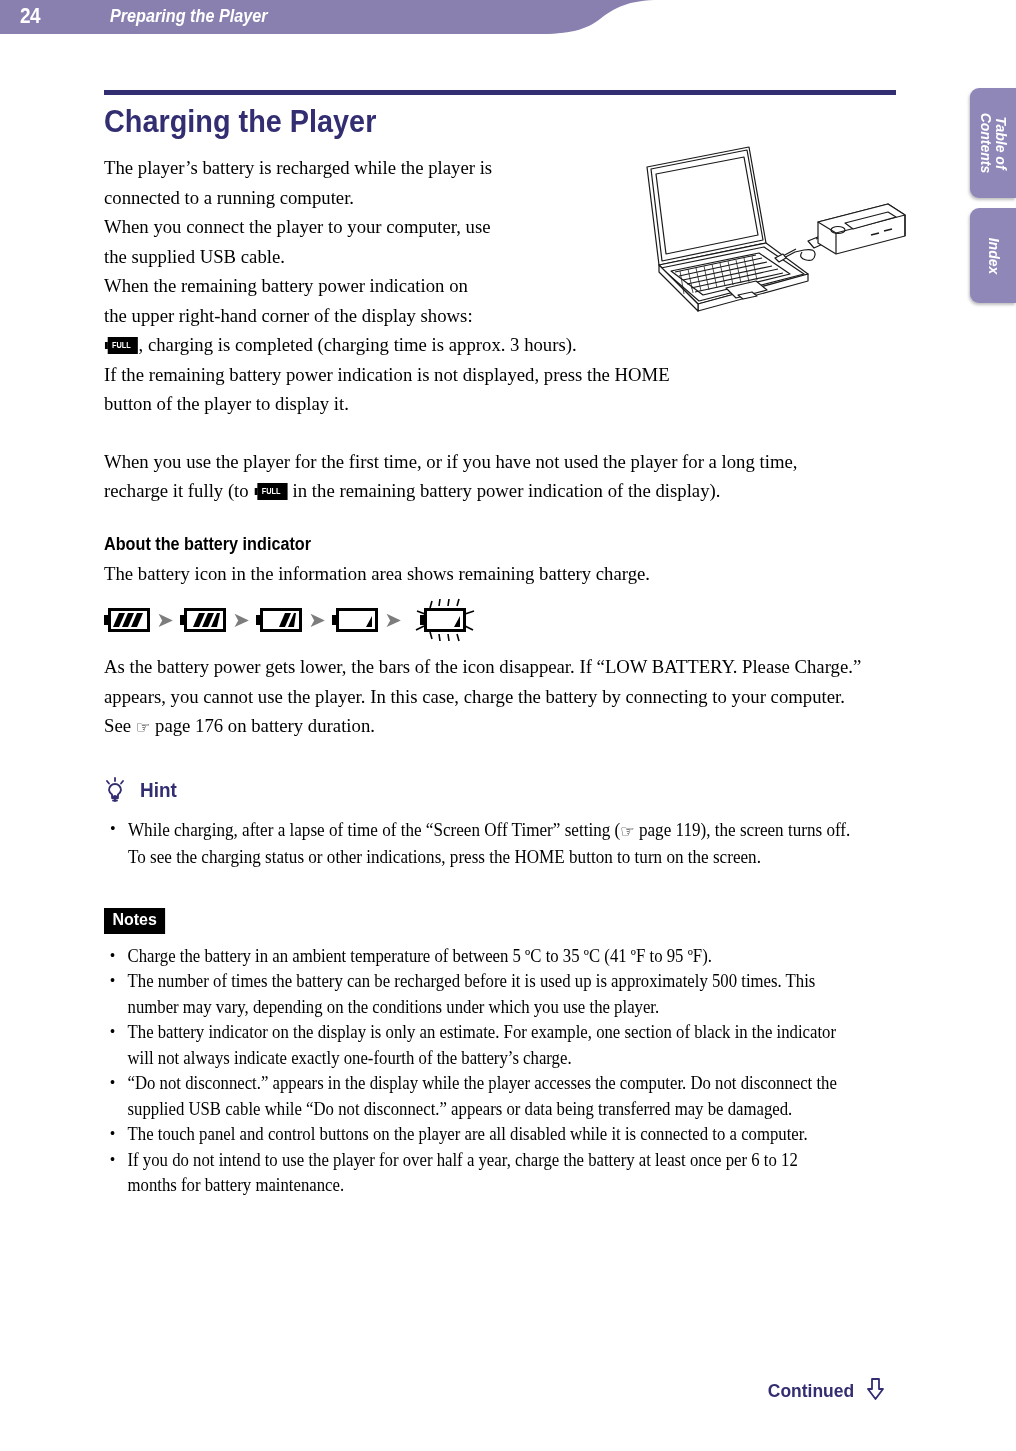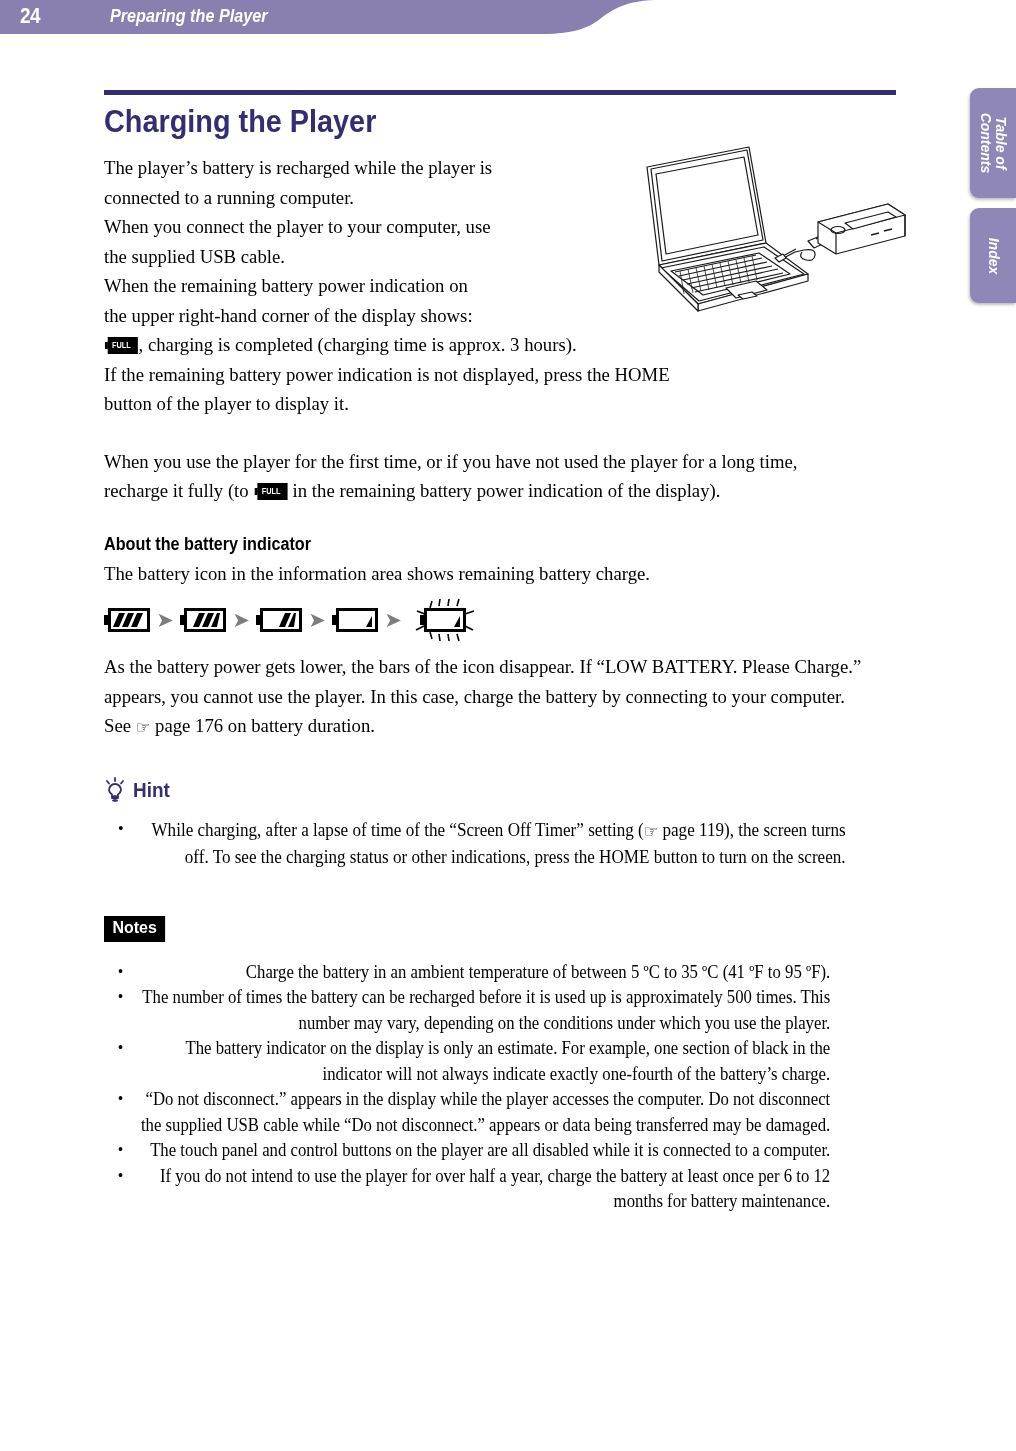--- a/index.html
+++ b/index.html
@@ -219,37 +219,36 @@
     display: flex;
     align-items: center;
     justify-content: center;
   }
   .flash-wrap .seq-bat { position: relative; z-index: 2; }
 
   
   .hint-head {
     display: flex;
     align-items: center;
-    gap: 7px;
+    gap: 14px;
     margin-bottom: 14px;
   }
   .hint-head .label {
     font-family: "Liberation Sans", sans-serif;
     font-weight: bold;
     font-size: 21px;
     color: #332d72;
     transform: scaleX(0.9);
     transform-origin: left center;
   }
 
   ul.bullets {
     list-style: none;
-    margin: 12px;
+    margin: 4px;
     padding: 0;
-    text-align: right;
   }
   ul.bullets li {
     position: relative;
     padding-left: 21px;
     font-family: "Liberation Serif", serif;
     font-size: 18px;
     line-height: 26px;
     color: #000;
     margin-bottom: 0px;
     transform: scaleX(0.95);
@@ -560,15 +559,23 @@
       <ul class="bullets notes-list">
         <li>Charge the battery in an ambient temperature of between 5 ºC to 35 ºC (41 ºF to 95 ºF).</li>
         <li>The number of times the battery can be recharged before it is used up is approximately 500 times. This number may vary, depending on the conditions under which you use the player.</li>
         <li>The battery indicator on the display is only an estimate. For example, one section of black in the indicator will not always indicate exactly one-fourth of the battery’s charge.</li>
         <li>“Do not disconnect.” appears in the display while the player accesses the computer. Do not disconnect the supplied USB cable while “Do not disconnect.” appears or data being transferred may be damaged.</li>
         <li>The touch panel and control buttons on the player are all disabled while it is connected to a computer.</li>
         <li>If you do not intend to use the player for over half a year, charge the battery at least once per 6 to 12 months for battery maintenance.</li>
       </ul>
     </div>
 
+    <div class="continued">
+      <span class="ctext">Continued</span>
+      <span class="carrow">
+        <svg width="17" height="22" viewBox="0 0 17 22">
+          <path d="M5,1 L12,1 L12,11 L16,11 L8.5,21 L1,11 L5,11 Z" fill="none" stroke="#332d72" stroke-width="1.8" stroke-linejoin="round"></path>
+        </svg>
+      </span>
+    </div>
 
   </div>
 </div>
 
 </body></html>

